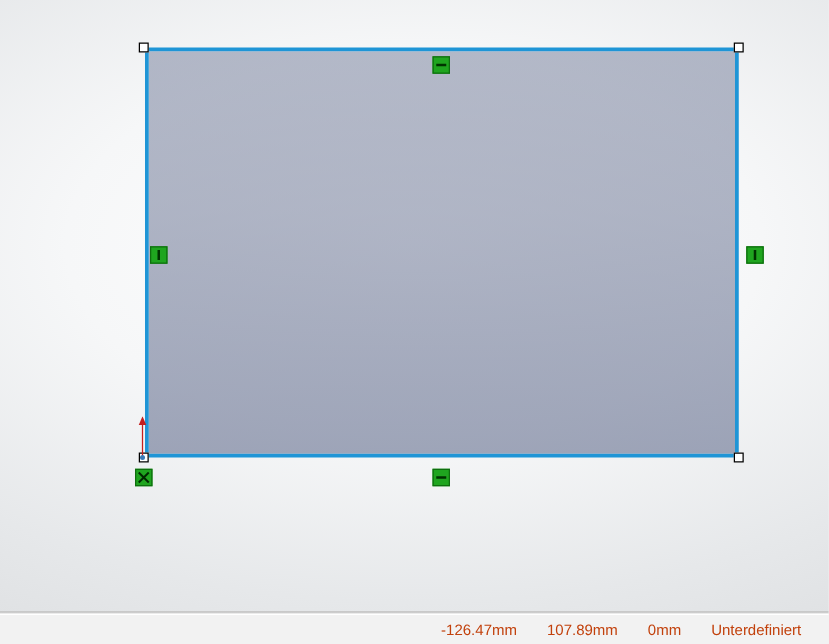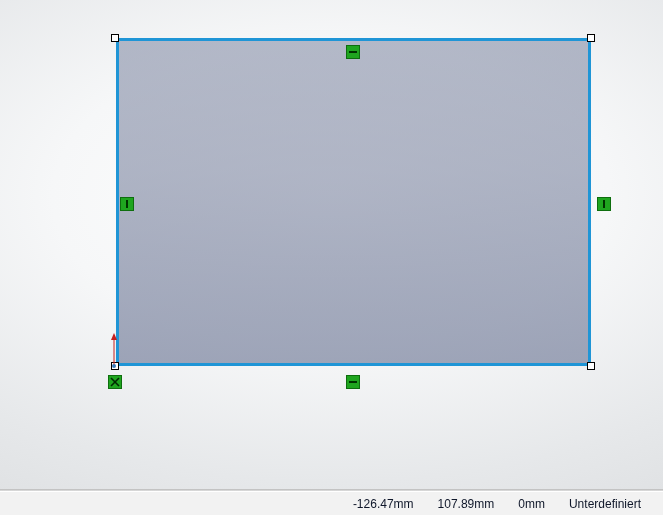--- a/index.html
+++ b/index.html
@@ -118,21 +118,21 @@
     height: 2px;
     background: linear-gradient(180deg,#b9b9b9,#e0e0e0);
   }
   .statusbar {
     position: absolute;
     left: 0;
     top: 491px;
     width: 663px;
     height: 24px;
     background: #f2f2f2;
-    color: #0f172a;
+    color: #c2410c;
     display: flex;
     align-items: center;
     justify-content: flex-end;
     padding: 0 10px 0 4px;
     box-sizing: border-box;
     font-size: 12px;
     border-top: 1px solid #ffffff;
   }
   .statusbar .cell {
     padding: 0 12px;

